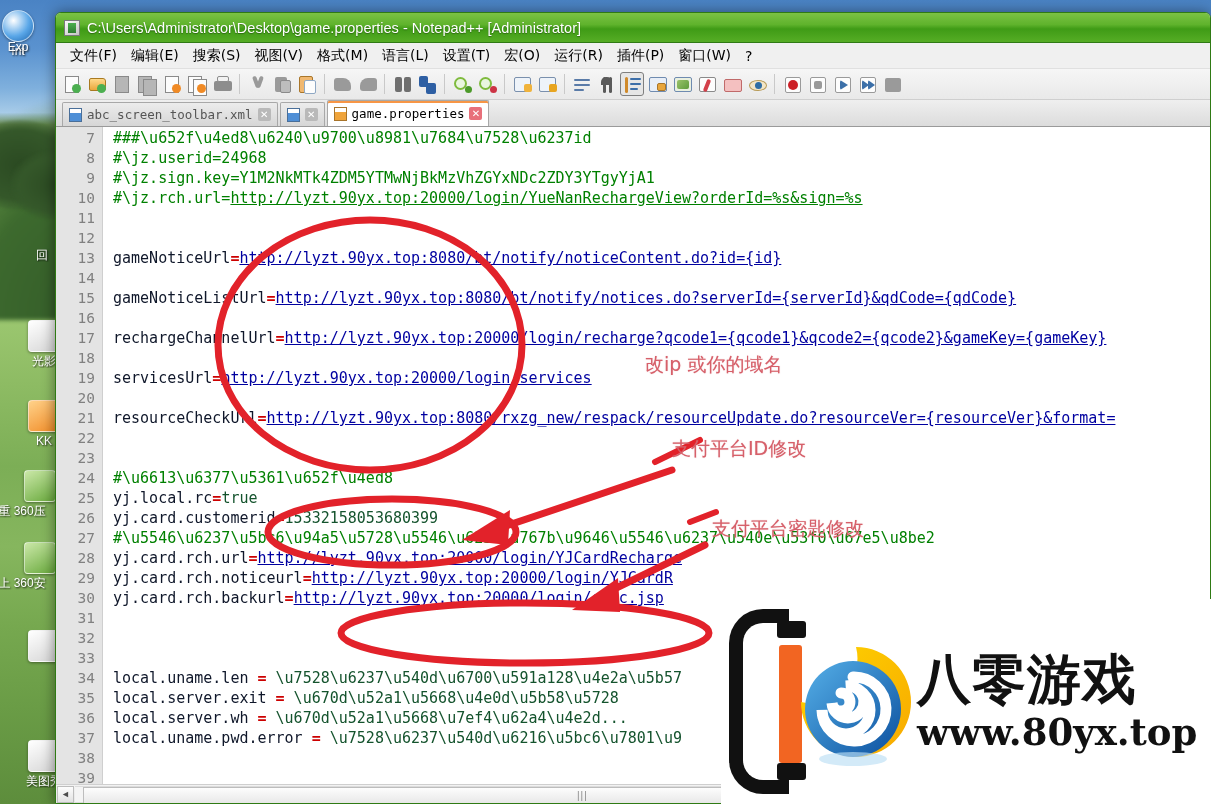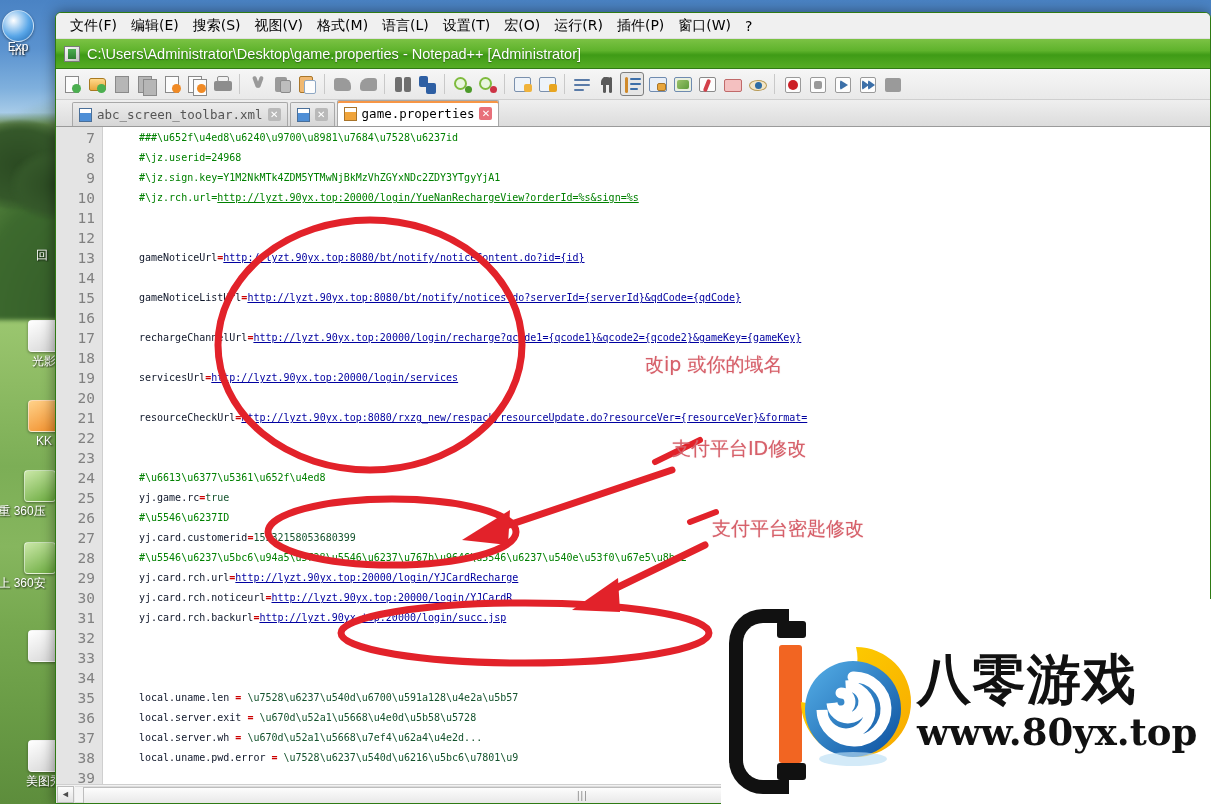--- a/index.html
+++ b/index.html
@@ -155,21 +155,21 @@
   }
   .tb .blob { position:absolute; border-radius:2px; }
   .tbsep { width:1px; height:20px; background:#c9c9c9; margin:0 4px; }
 
   
   #tabbar {
     height: 27px;
     background: linear-gradient(to bottom,#efefef,#dcdcdc);
     border-bottom: 1px solid #9a9a9a;
     display: flex; align-items: flex-end;
-    padding-left: 16px;
+    padding-left: 6px;
   }
   .tab {
     height: 24px;
     display: flex; align-items: center;
     gap: 5px;
     padding: 0 6px 0 6px;
     margin-right: 2px;
     font-family: "DejaVu Sans Mono", "Liberation Mono", monospace;
     font-size: 12.5px;
     color: #555;
@@ -237,26 +237,25 @@
   #code {
     flex: 1 1 auto;
     position: relative;
     padding-top: 1px;
     padding-left: 10px;
     overflow: hidden;
     white-space: nowrap;
   }
   #code .ln {
     font-family: "DejaVu Sans Mono", "Liberation Mono", monospace;
-    font-size: 10px;
+    font-size: 15px;
     line-height: 20px;
     height: 20px;
     color: #000;
     white-space: pre;
-    margin-left: 26px;
   }
   .c-comment { color: #008000; }
   .c-key { color: #0f172a; }
   .c-eq  { color: #cc0000; font-weight: bold; }
   .c-url { color: #0000a0; text-decoration: underline; }
   .c-val { color: #14532d; }
 
   
   #hscroll {
     position: absolute;
@@ -418,40 +417,40 @@
     <span class="glyph wht"></span>
     <span>烈焰</span>
   </div>
   <div class="desk-icon" style="left:6px; top:740px;">
     <span class="glyph wht"></span>
     <span>美图秀</span>
   </div>
 </div>
 
 <div id="npp">
+
+  <div id="titlebar">
+    <span class="app-ico"></span>
+    <span id="title-text">C:\Users\Administrator\Desktop\game.properties - Notepad++ [Administrator]</span>
+  </div>
 
   <div id="menubar">
       <div class="mi">文件(F)</div>
       <div class="mi">编辑(E)</div>
       <div class="mi">搜索(S)</div>
       <div class="mi">视图(V)</div>
       <div class="mi">格式(M)</div>
       <div class="mi">语言(L)</div>
       <div class="mi">设置(T)</div>
       <div class="mi">宏(O)</div>
       <div class="mi">运行(R)</div>
       <div class="mi">插件(P)</div>
       <div class="mi">窗口(W)</div>
       <div class="mi">?</div>
     </div>
-
-  <div id="titlebar">
-    <span class="app-ico"></span>
-    <span id="title-text">C:\Users\Administrator\Desktop\game.properties - Notepad++ [Administrator]</span>
-  </div>
 
   <div id="toolbar">
       <div class="tb" title="新建">
         <span class="doc"></span>
         <span class="dot g"></span>
       </div>
       <div class="tb" title="打开">
         <span class="folder"></span>
         <span class="dot g"></span>
       </div>
@@ -646,22 +645,21 @@
         <div class="ln"><span class="c-key">gameNoticeListUrl</span><span class="c-eq">=</span><span class="c-url">http://lyzt.90yx.top:8080/bt/notify/notices.do?serverId={serverId}&amp;qdCode={qdCode}</span></div>
         <div class="ln">&nbsp;</div>
         <div class="ln"><span class="c-key">rechargeChannelUrl</span><span class="c-eq">=</span><span class="c-url">http://lyzt.90yx.top:20000/login/recharge?qcode1={qcode1}&amp;qcode2={qcode2}&amp;gameKey={gameKey}</span></div>
         <div class="ln">&nbsp;</div>
         <div class="ln"><span class="c-key">servicesUrl</span><span class="c-eq">=</span><span class="c-url">http://lyzt.90yx.top:20000/login/services</span></div>
         <div class="ln">&nbsp;</div>
         <div class="ln"><span class="c-key">resourceCheckUrl</span><span class="c-eq">=</span><span class="c-url">http://lyzt.90yx.top:8080/rxzg_new/respack/resourceUpdate.do?resourceVer={resourceVer}&amp;format=</span></div>
         <div class="ln">&nbsp;</div>
         <div class="ln">&nbsp;</div>
         <div class="ln"><span class="c-comment">#\u6613\u6377\u5361\u652f\u4ed8</span></div>
-        <div class="ln"><span class="c-key">yj.game.rc</span><span class="c-eq">=</span><span class="c-val">true</span></div>
-        <div class="ln"><span class="c-comment">#\u5546\u6237ID</span></div>
+        <div class="ln"><span class="c-key">yj.local.rc</span><span class="c-eq">=</span><span class="c-val">true</span></div>
         <div class="ln"><span class="c-key">yj.card.customerid</span><span class="c-eq">=</span><span class="c-val">15332158053680399</span></div>
         <div class="ln"><span class="c-comment">#\u5546\u6237\u5bc6\u94a5\u5728\u5546\u6237\u767b\u9646\u5546\u6237\u540e\u53f0\u67e5\u8be2</span></div>
         <div class="ln"><span class="c-key">yj.card.rch.url</span><span class="c-eq">=</span><span class="c-url">http://lyzt.90yx.top:20000/login/YJCardRecharge</span></div>
         <div class="ln"><span class="c-key">yj.card.rch.noticeurl</span><span class="c-eq">=</span><span class="c-url">http://lyzt.90yx.top:20000/login/YJCardR</span></div>
         <div class="ln"><span class="c-key">yj.card.rch.backurl</span><span class="c-eq">=</span><span class="c-url">http://lyzt.90yx.top:20000/login/succ.jsp</span></div>
         <div class="ln">&nbsp;</div>
         <div class="ln">&nbsp;</div>
         <div class="ln">&nbsp;</div>
         <div class="ln"><span class="c-key">local.uname.len </span><span class="c-eq">=</span><span class="c-val"> \u7528\u6237\u540d\u6700\u591a128\u4e2a\u5b57</span></div>
         <div class="ln"><span class="c-key">local.server.exit </span><span class="c-eq">=</span><span class="c-val"> \u670d\u52a1\u5668\u4e0d\u5b58\u5728</span></div>

